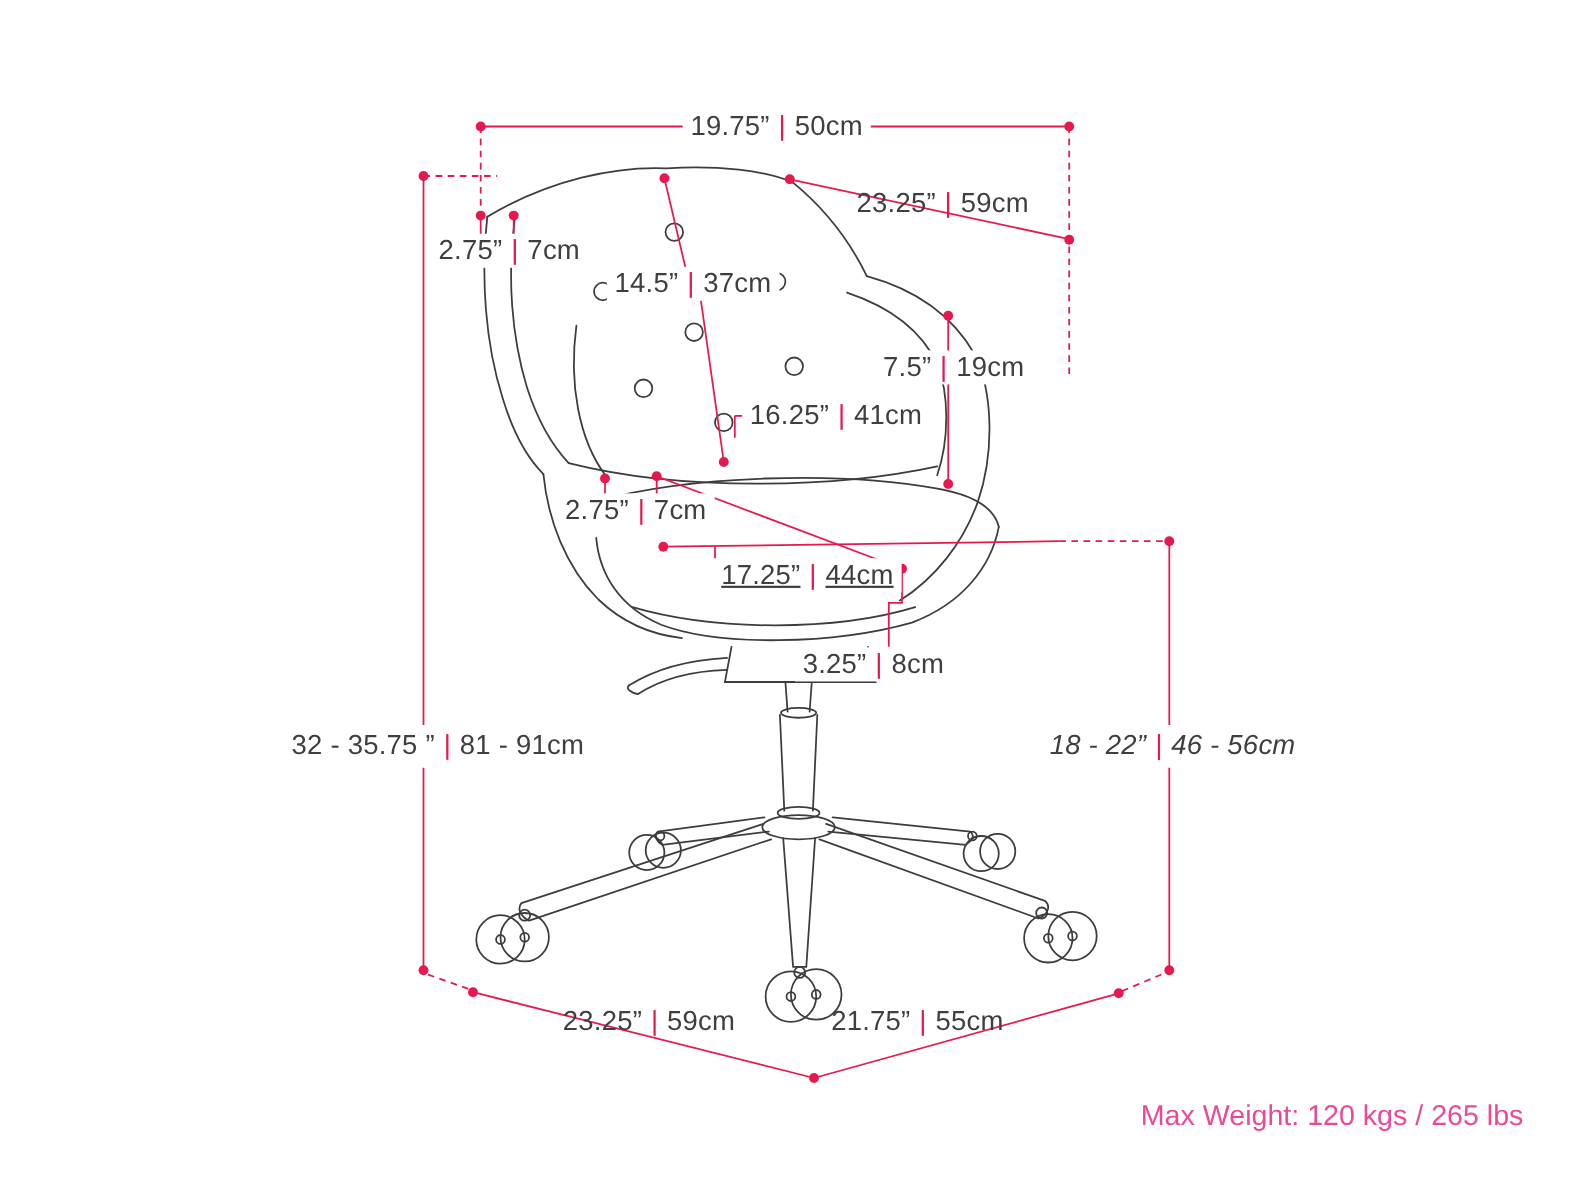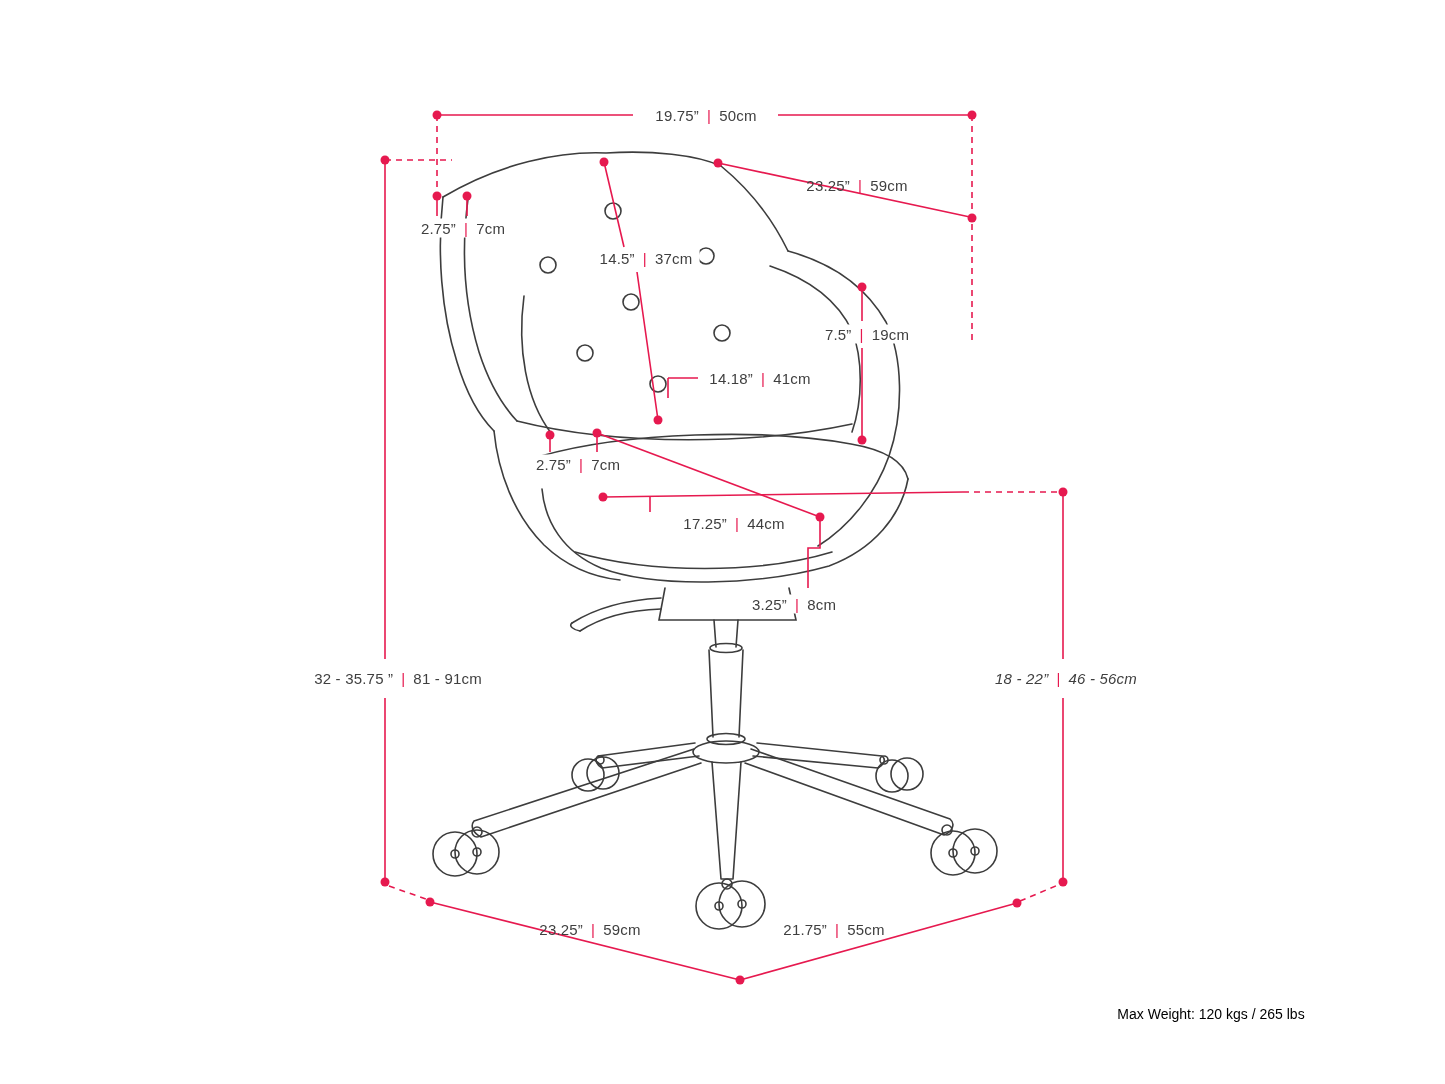--- a/index.html
+++ b/index.html
@@ -6,27 +6,27 @@
   .canvas{
     position:relative;width:1445px;height:1084px;background:#fff;
     font-family:"Liberation Sans", sans-serif;overflow:hidden;
     --accent:#e6194f;--line:#3d3d3d;
   }
   .canvas svg{position:absolute;left:0;top:0;display:block;}
   .art{color:var(--line,#3d3d3d);}
   .dim{color:var(--accent,#e6194f);}
   .dim-label{
     position:absolute;transform:translate(-50%,-50%);
-    font-size:15px;color:#3f3f3f;background:#fff;
+    font-size:25px;color:#3f3f3f;background:#fff;
     padding:1px 7px;white-space:nowrap;letter-spacing:.2px;z-index:2;
   }
   .dim-label .sep{color:var(--accent,#e6194f);padding:0 8px;font-weight:400;}
   .note{
     position:absolute;transform:translate(-50%,-50%);
-    font-size:14px;color:#000000;white-space:nowrap;z-index:2;
+    font-size:26px;color:#ec4899;white-space:nowrap;z-index:2;
   }
 </style>
 </head>
 <body>
 
 <div class="canvas" style="--accent: #e6194f; --line: #3d3d3d;">
 
   <svg viewBox="0 0 1445 1084" width="1445" height="1084">
 
     <g class="art" fill="none" stroke="currentColor" stroke-width="1.6" stroke-linecap="round">
@@ -202,37 +202,37 @@
   </div>
 
   <div class="dim-label" style="left:857px;top:185px;background:transparent;">
     <span>23.25”</span><span class="sep">|</span><span>59cm</span>
   </div>
 
   <div class="dim-label" style="left:463px;top:228px;">
     <span>2.75”</span><span class="sep">|</span><span>7cm</span>
   </div>
 
-  <div class="dim-label" style="left:630px;top:258px;margin-left:16px;">
+  <div class="dim-label" style="left:630px;top:258px;">
     <span>14.5”</span><span class="sep">|</span><span>37cm</span>
   </div>
 
   <div class="dim-label" style="left:867px;top:334px;">
     <span>7.5”</span><span class="sep">|</span><span>19cm</span>
   </div>
 
   <div class="dim-label" style="left:760px;top:378px;">
-    <span>14.18”</span><span class="sep">|</span><span>41cm</span>
+    <span>16.25”</span><span class="sep">|</span><span>41cm</span>
   </div>
 
   <div class="dim-label" style="left:578px;top:464px;">
     <span>2.75”</span><span class="sep">|</span><span>7cm</span>
   </div>
 
-  <div class="dim-label" style="left:734px;top:523px;">
+  <div class="dim-label" style="left:734px;top:523px;text-decoration:underline;">
     <span>17.25”</span><span class="sep">|</span><span>44cm</span>
   </div>
 
   <div class="dim-label" style="left:794px;top:604px;">
     <span>3.25”</span><span class="sep">|</span><span>8cm</span>
   </div>
 
   <div class="dim-label" style="left:398px;top:678px;">
     <span>32 - 35.75 ”</span><span class="sep">|</span><span>81 - 91cm</span>
   </div>

